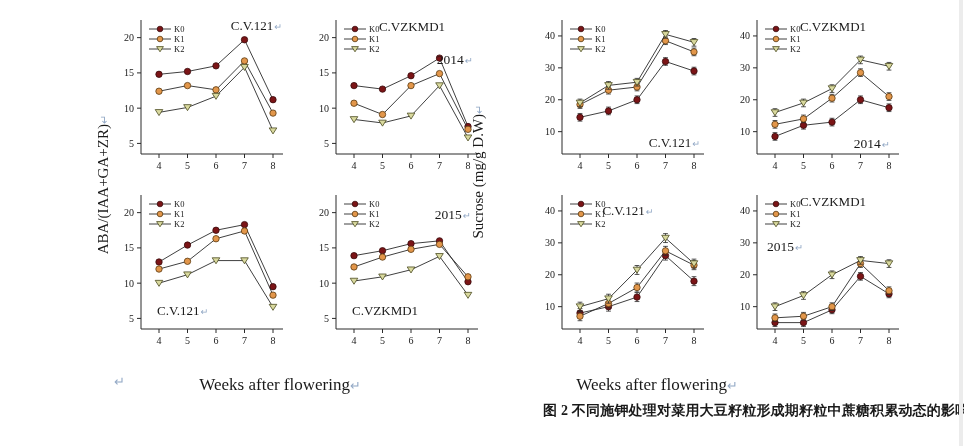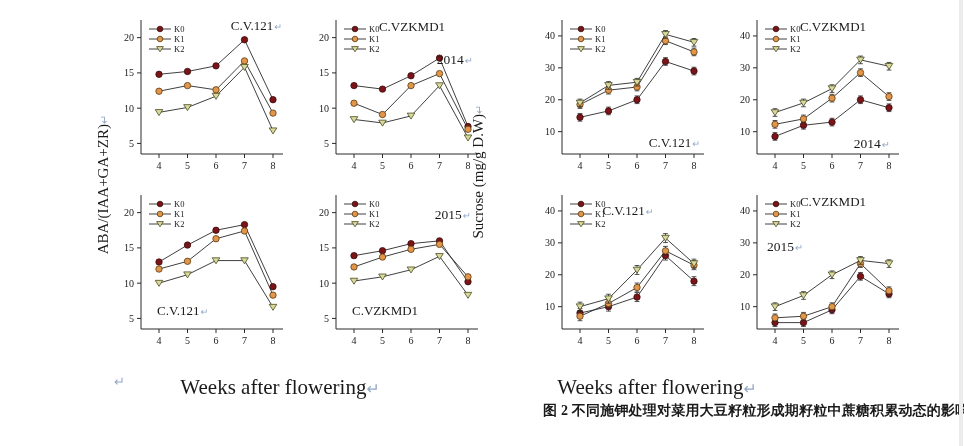--- a/index.html
+++ b/index.html
@@ -1,21 +1,21 @@
 <!DOCTYPE html>
 <html><head>
 <meta charset="utf-8">
 <style>
   html,body{margin:0;padding:0;background:#fff;}
   .page{position:relative;width:964px;height:446px;background:#ffffff;overflow:hidden;
         font-family:"Liberation Serif",serif;color:#1a1a1a;}
   .chart{position:absolute;width:195px;height:174px;}
   .rotlabel{position:absolute;width:220px;text-align:center;transform:rotate(-90deg);
             font-size:15px;white-space:nowrap;}
-  .xaxislabel{position:absolute;width:210px;text-align:center;font-size:21px;white-space:nowrap;}
+  .xaxislabel{position:absolute;width:210px;text-align:center;font-size:17px;white-space:nowrap;}
   .caption{position:absolute;font-size:14px;font-weight:bold;white-space:nowrap;letter-spacing:0.2px;}
   .mark{color:#93a9c6;font-size:0.75em;font-weight:normal;}
   .stray{position:absolute;font-size:13px;}
   .page-edge{position:absolute;top:0;right:1px;width:4px;height:100%;background:#ececec;}
   svg text{font-family:"Liberation Serif",serif;fill:#1a1a1a;}
 </style>
 </head>
 <body>
 
 <div class="page">

